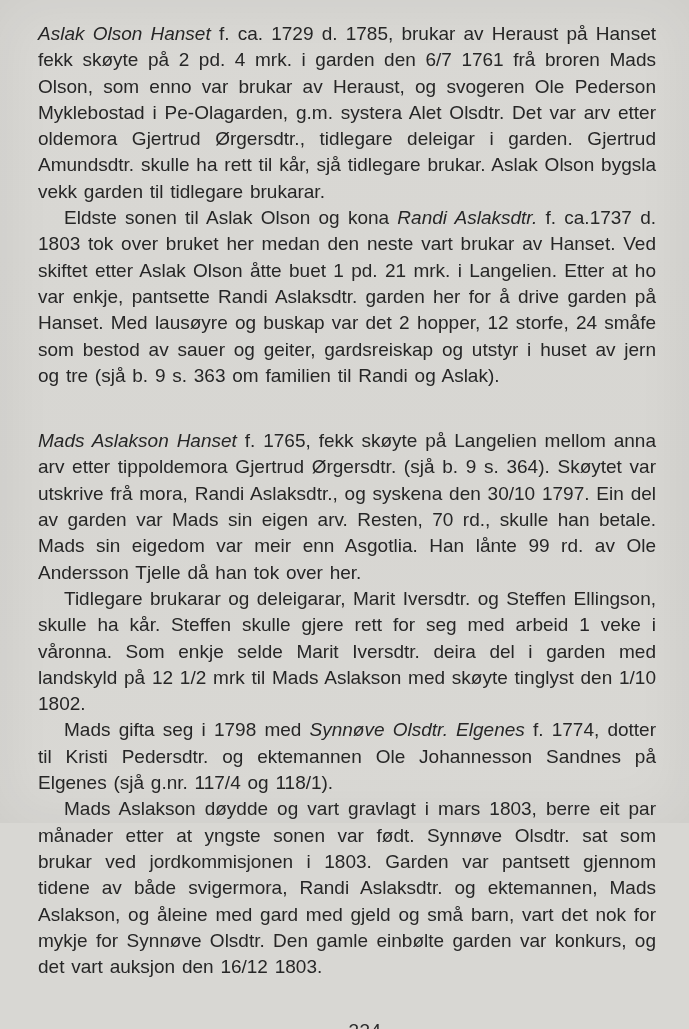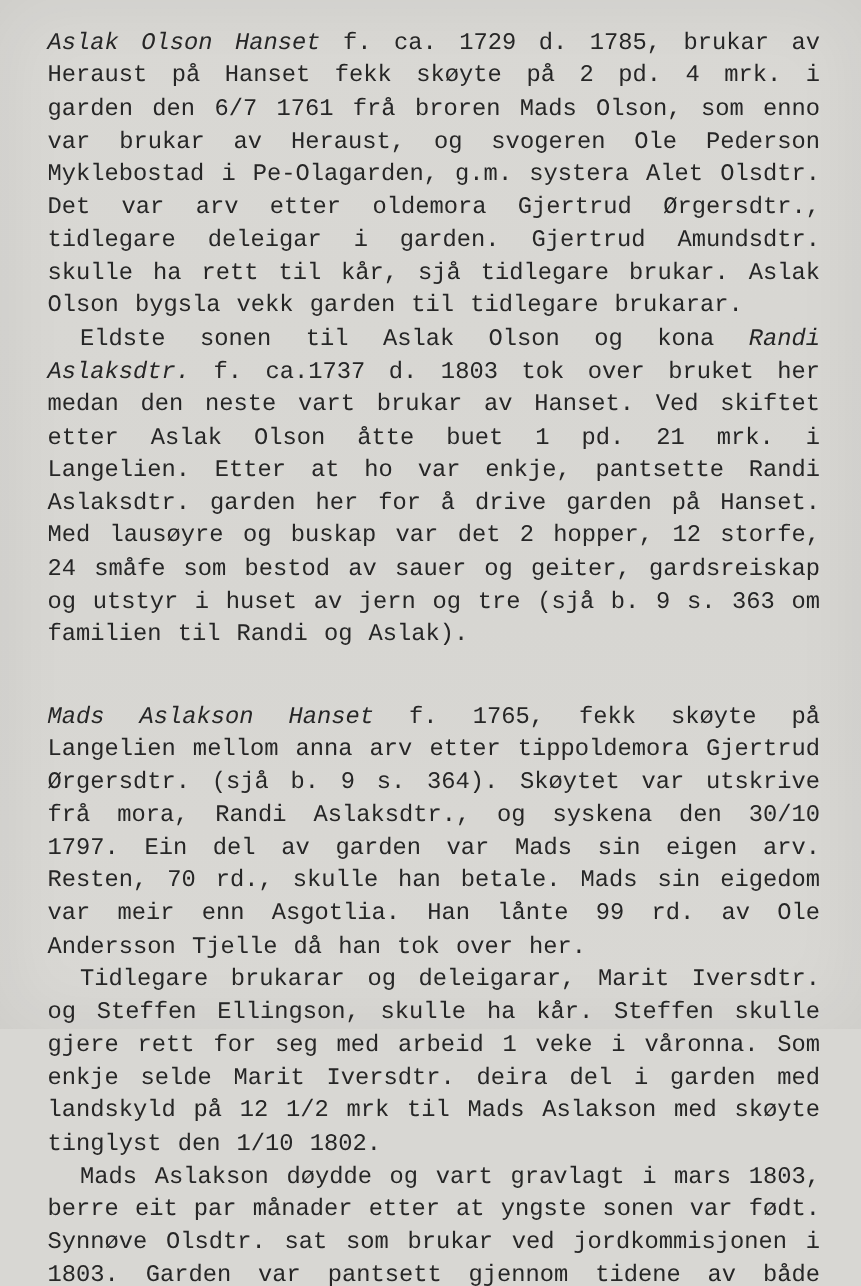--- a/index.html
+++ b/index.html
@@ -13,21 +13,21 @@
     overflow: hidden;
   }
   .page {
     position: relative;
     box-sizing: border-box;
     width: 689px;
     height: 823px;
     padding: 21px 33px 6px 38px;
     background: linear-gradient(180deg, #d9d8d4 0%, #d7d6d2 60%, #d9d8d4 100%);
     box-shadow: inset 0 0 60px rgba(0,0,0,0.06);
-    font-family: Liberation Mono, monospace;
+    font-family: Liberation Sans, sans-serif;
     font-size: 19px;
     line-height: 26.3px;
     color: #262626;
     -webkit-font-smoothing: antialiased;
   }
   .para {
     margin: 0;
     text-align: justify;
     word-spacing: 1.5px;
   }
@@ -55,18 +55,19 @@
 <div class="page">
 
   <p class="para"><span class="it">Aslak Olson Hanset</span><span> f. ca. 1729 d. 1785, brukar av Heraust på Hanset fekk skøyte på 2 pd. 4 mrk. i garden den 6/7 1761 frå broren Mads Olson, som enno var brukar av Heraust, og svogeren Ole Pederson Myklebostad i Pe-Olagarden, g.m. systera Alet Olsdtr. Det var arv etter oldemora Gjertrud Ørgersdtr., tidlegare deleigar i garden. Gjertrud Amundsdtr. skulle ha rett til kår, sjå tidlegare brukar. Aslak Olson bygsla vekk garden til tidlegare brukarar.</span></p>
 
   <p class="para indent"><span>Eldste sonen til Aslak Olson og kona </span><span class="it">Randi Aslaksdtr.</span><span> f. ca.1737 d. 1803 tok over bruket her medan den neste vart brukar av Hanset. Ved skiftet etter Aslak Olson åtte buet 1 pd. 21 mrk. i Langelien. Etter at ho var enkje, pantsette Randi Aslaksdtr. garden her for å drive garden på Hanset. Med lausøyre og buskap var det 2 hopper, 12 storfe, 24 småfe som bestod av sauer og geiter, gardsreiskap og utstyr i huset av jern og tre (sjå b. 9 s. 363 om familien til Randi og Aslak).</span></p>
 
   <p class="para section-gap"><span class="it">Mads Aslakson Hanset</span><span> f. 1765, fekk skøyte på Langelien mellom anna arv etter tippoldemora Gjertrud Ørgersdtr. (sjå b. 9 s. 364). Skøytet var utskrive frå mora, Randi Aslaksdtr., og syskena den 30/10 1797. Ein del av garden var Mads sin eigen arv. Resten, 70 rd., skulle han betale. Mads sin eigedom var meir enn Asgotlia. Han lånte 99 rd. av Ole Andersson Tjelle då han tok over her.</span></p>
 
   <p class="para indent"><span>Tidlegare brukarar og deleigarar, Marit Iversdtr. og Steffen Ellingson, skulle ha kår. Steffen skulle gjere rett for seg med arbeid 1 veke i våronna. Som enkje selde Marit Iversdtr. deira del i garden med landskyld på 12 1/2 mrk til Mads Aslakson med skøyte tinglyst den 1/10 1802.</span></p>
 
+  <p class="para indent"><span>Mads gifta seg i 1798 med </span><span class="it">Synnøve Olsdtr. Elgenes</span><span> f. 1774, dotter til Kristi Pedersdtr. og ektemannen Ole Johannesson Sandnes på Elgenes (sjå g.nr. 117/4 og 118/1).</span></p>
 
   <p class="para indent"><span>Mads Aslakson døydde og vart gravlagt i mars 1803, berre eit par månader etter at yngste sonen var født. Synnøve Olsdtr. sat som brukar ved jordkommisjonen i 1803. Garden var pantsett gjennom tidene av både svigermora, Randi Aslaksdtr. og ektemannen, Mads Aslakson, og åleine med gard med gjeld og små barn, vart det nok for mykje for Synnøve Olsdtr. Den gamle einbølte garden var konkurs, og det vart auksjon den 16/12 1803.</span></p>
 
   <div class="pagenum">334</div>
 
 </div>
 
 </body></html>

